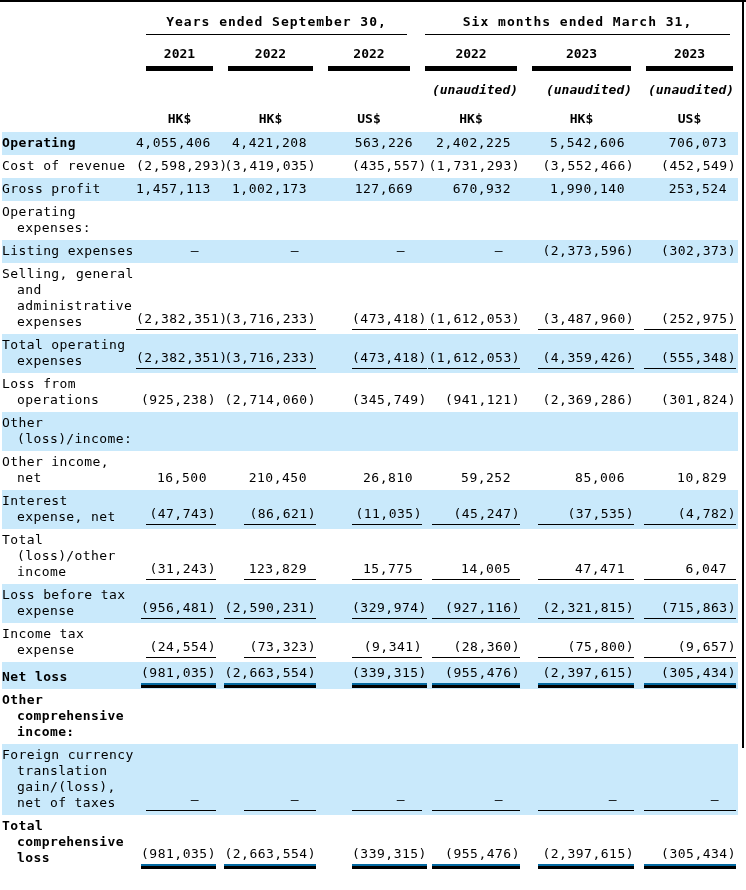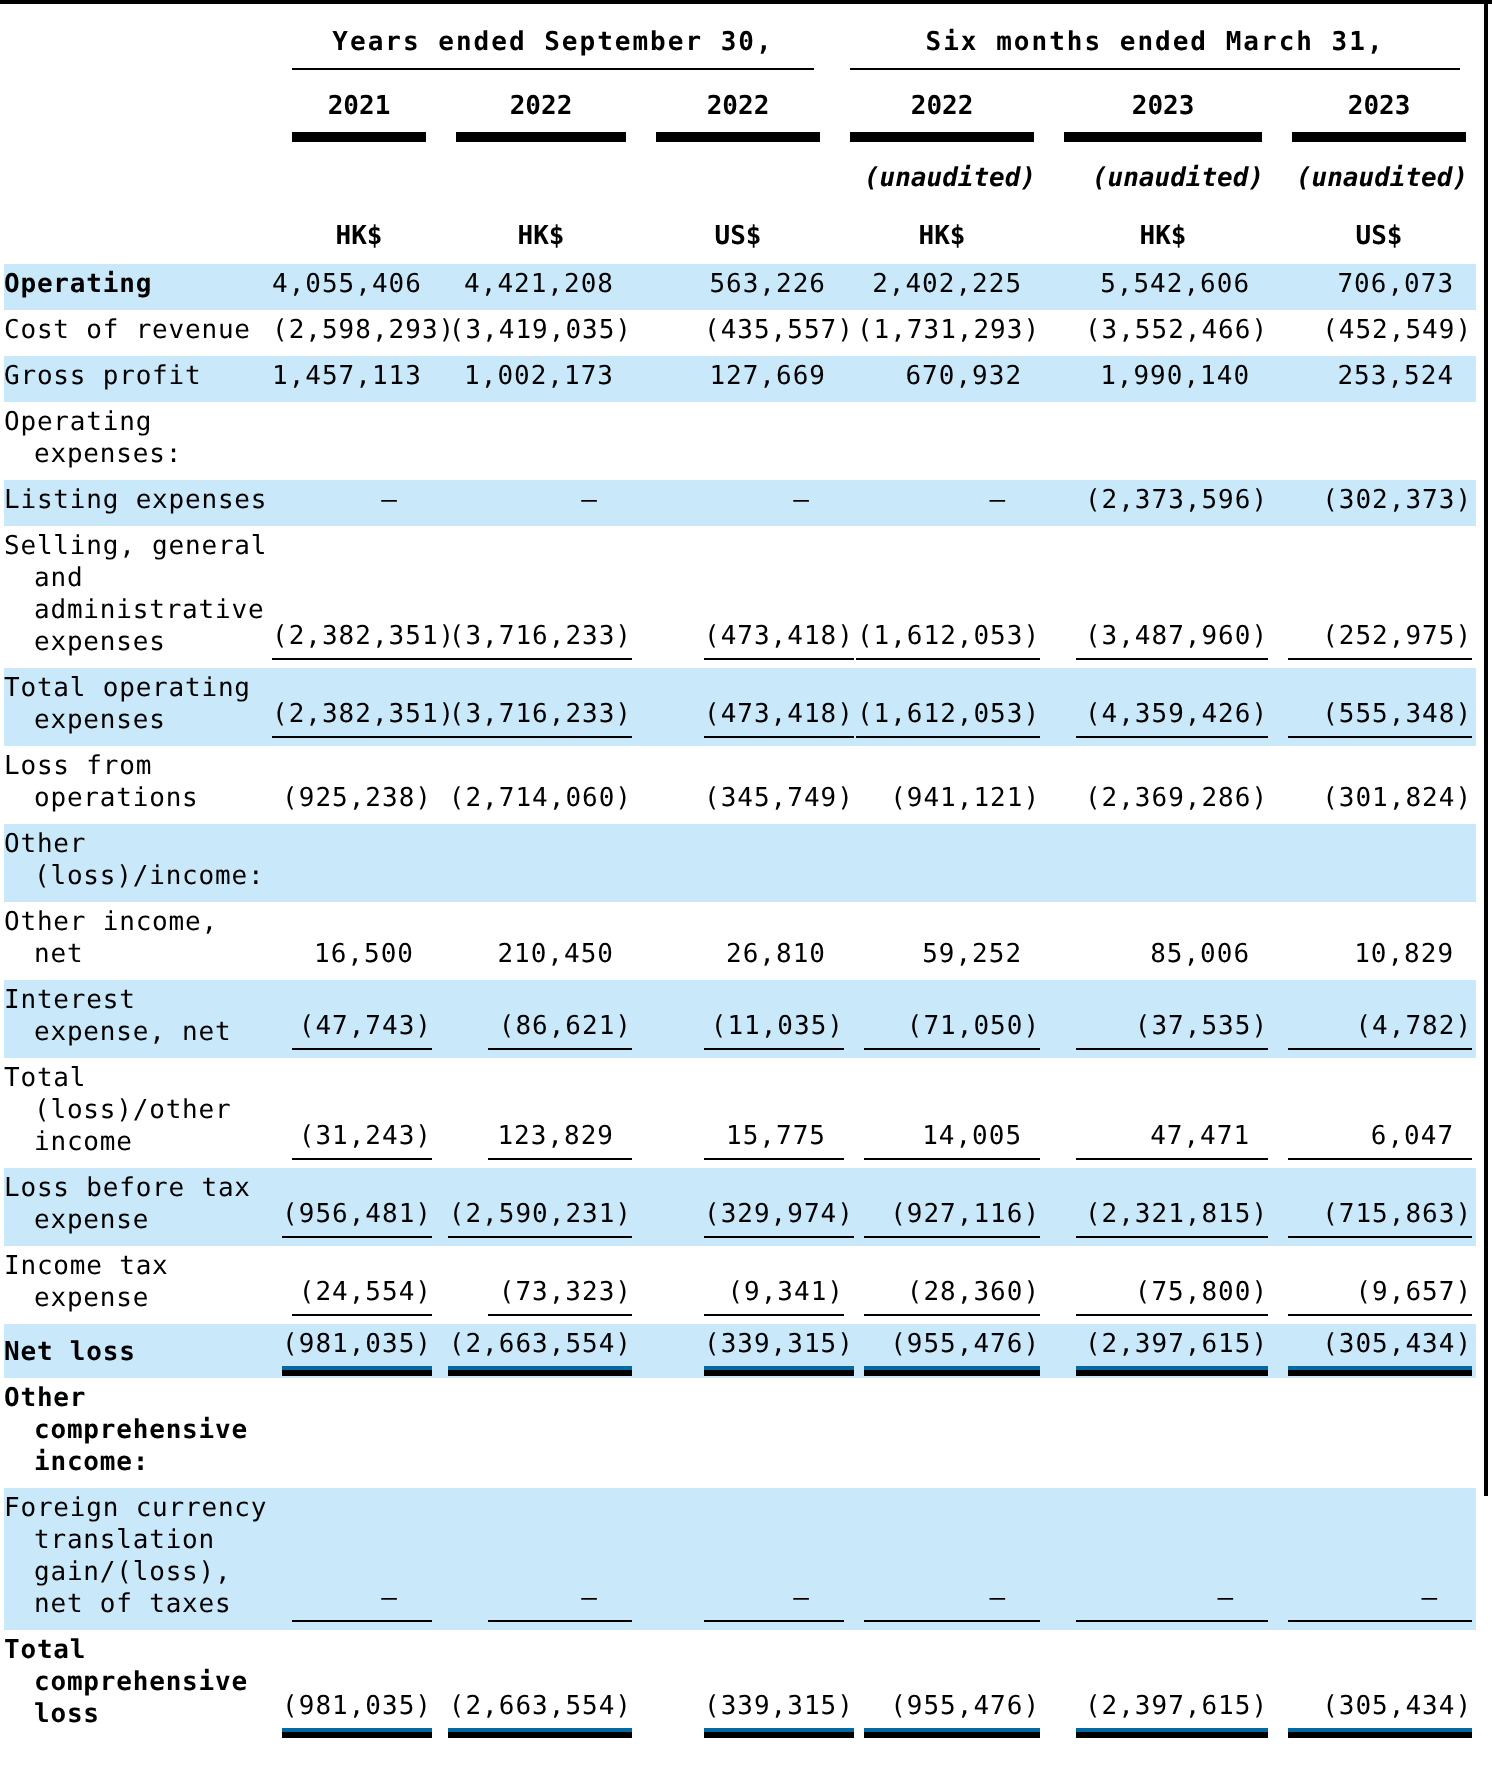--- a/index.html
+++ b/index.html
@@ -246,21 +246,21 @@
           <td class="num c4"><span class="val pos">59,252</span></td>
           <td class="num c5"><span class="val pos">85,006</span></td>
           <td class="num c6"><span class="val pos">10,829</span></td>
         </tr>
         <tr class="shaded">
           <td class="label">Interest
 expense, net</td>
           <td class="num c1"><span class="val u">(47,743)</span></td>
           <td class="num c2"><span class="val u">(86,621)</span></td>
           <td class="num c3"><span class="val u">(11,035)</span></td>
-          <td class="num c4"><span class="val u">(71,050)</span></td>
+          <td class="num c4"><span class="val u">(45,247)</span></td>
           <td class="num c5"><span class="val u">(37,535)</span></td>
           <td class="num c6"><span class="val u">(4,782)</span></td>
         </tr>
         <tr>
           <td class="label">Total
 (loss)/other
 income</td>
           <td class="num c1"><span class="val u">(31,243)</span></td>
           <td class="num c2"><span class="val pos u">123,829</span></td>
           <td class="num c3"><span class="val pos u">15,775</span></td>

